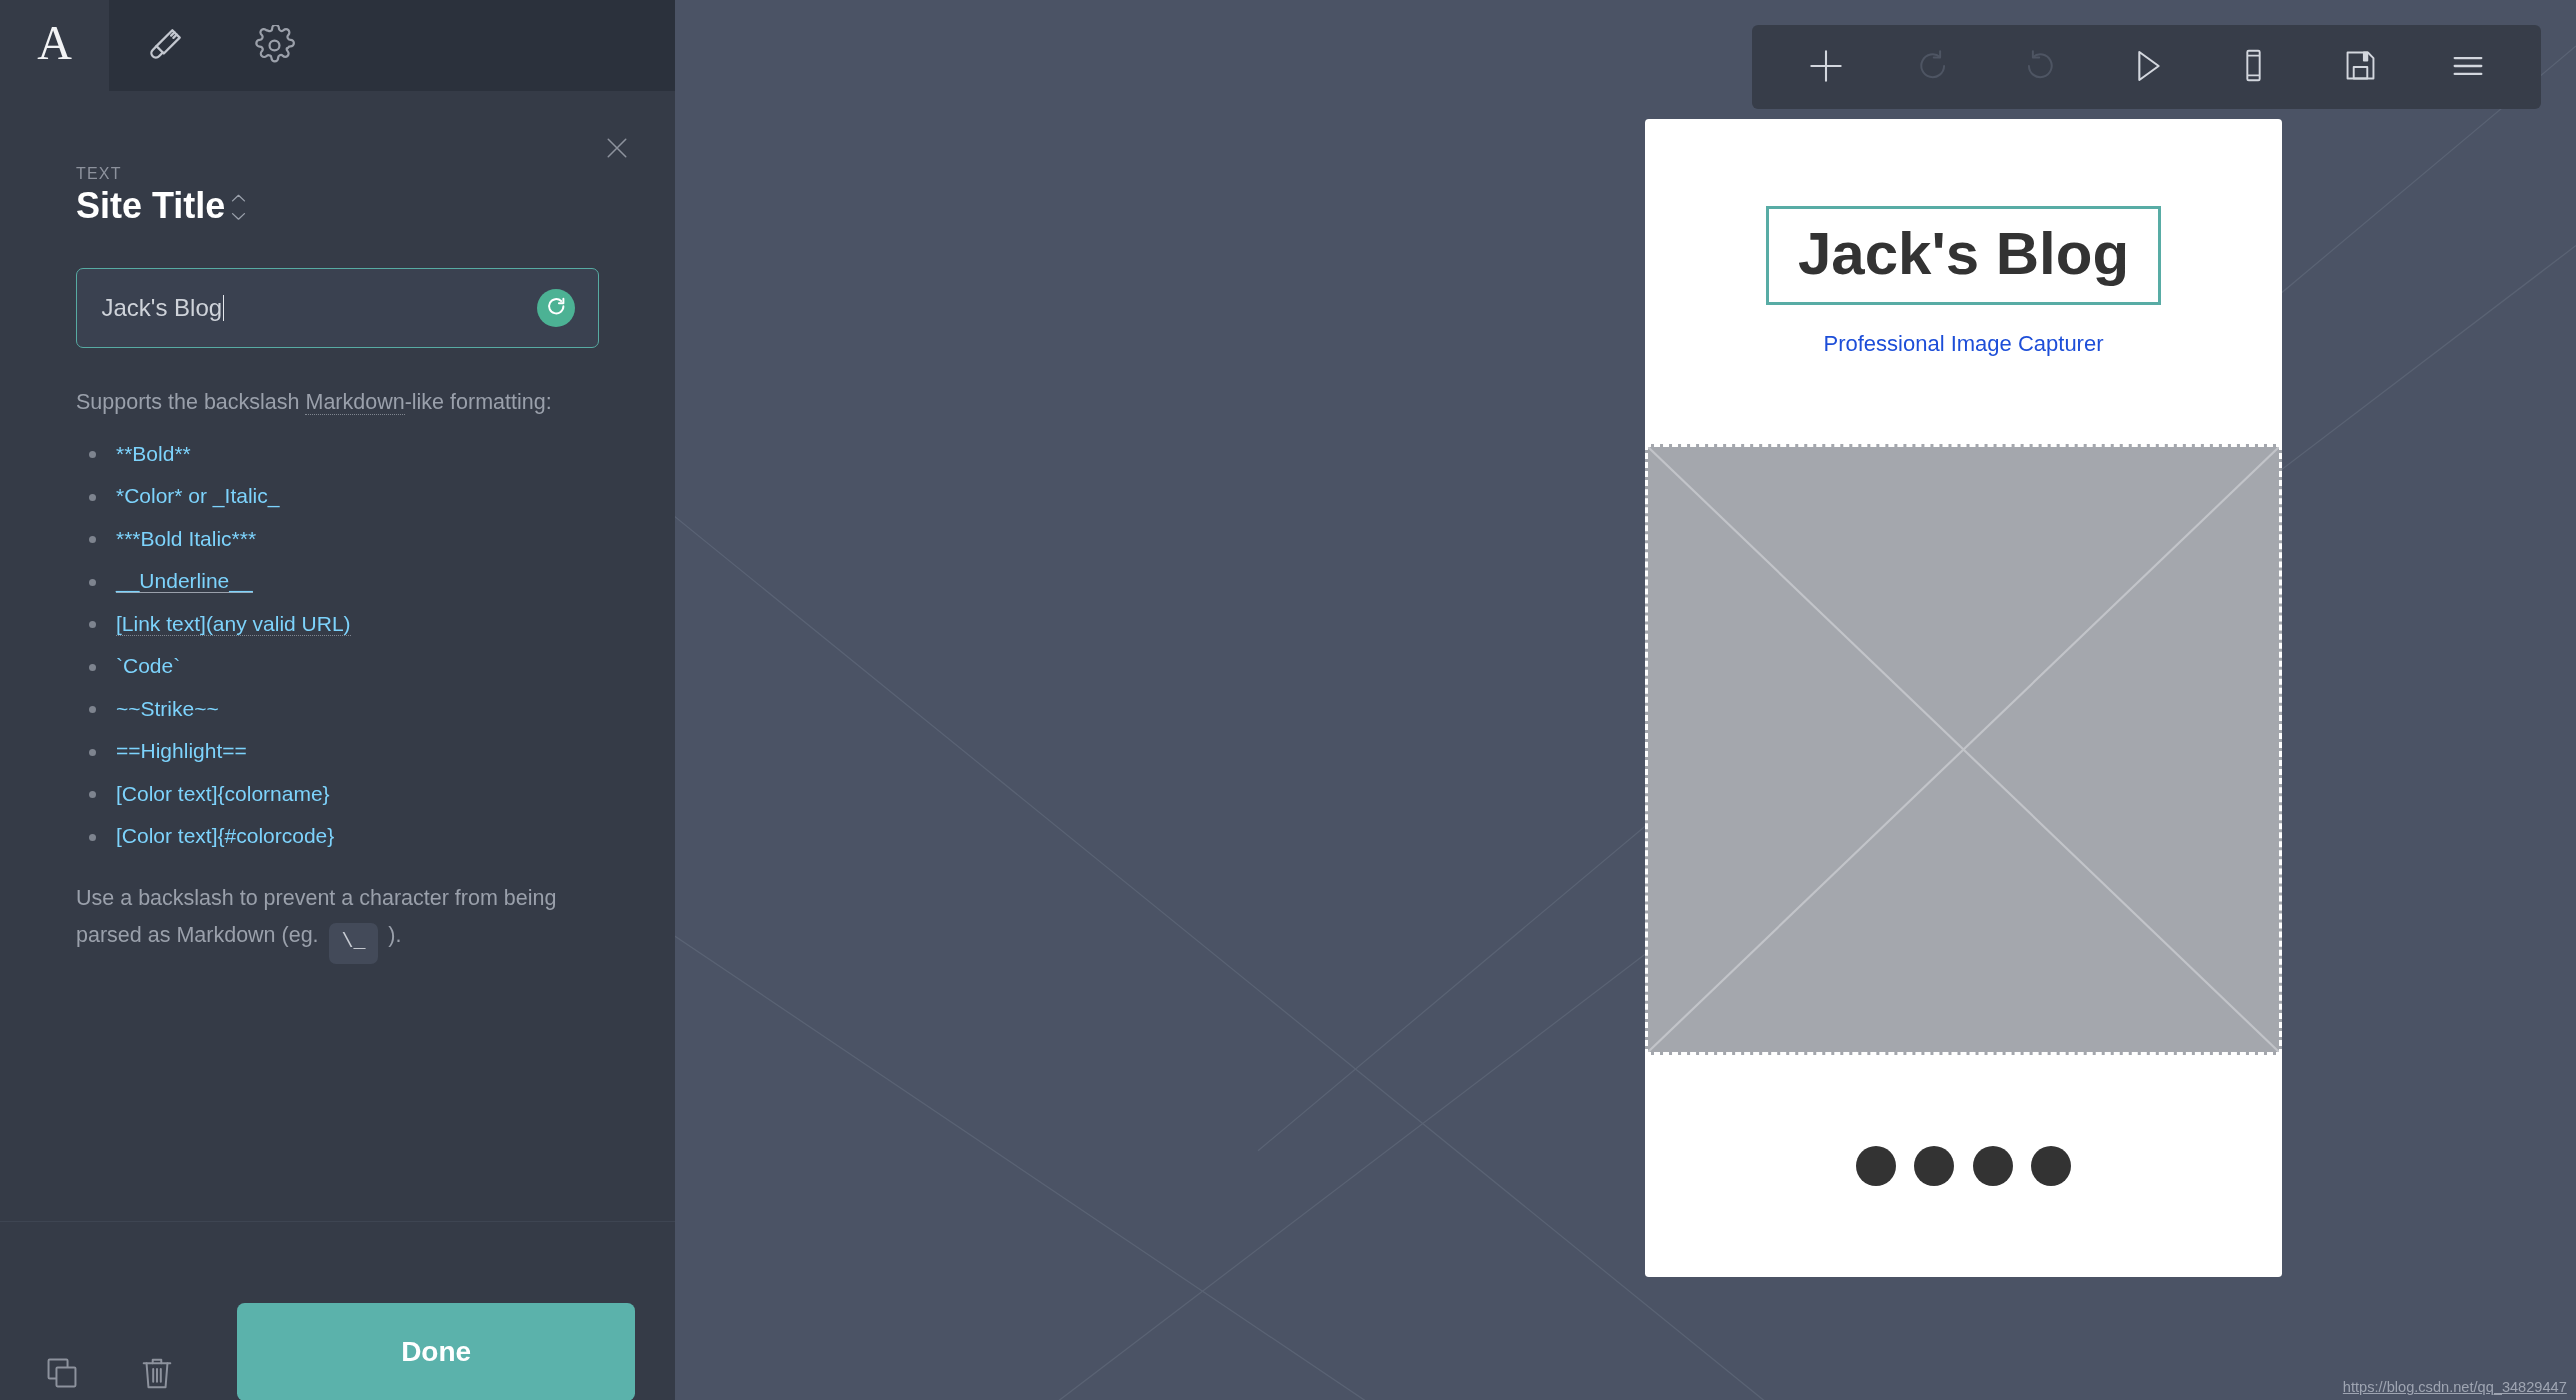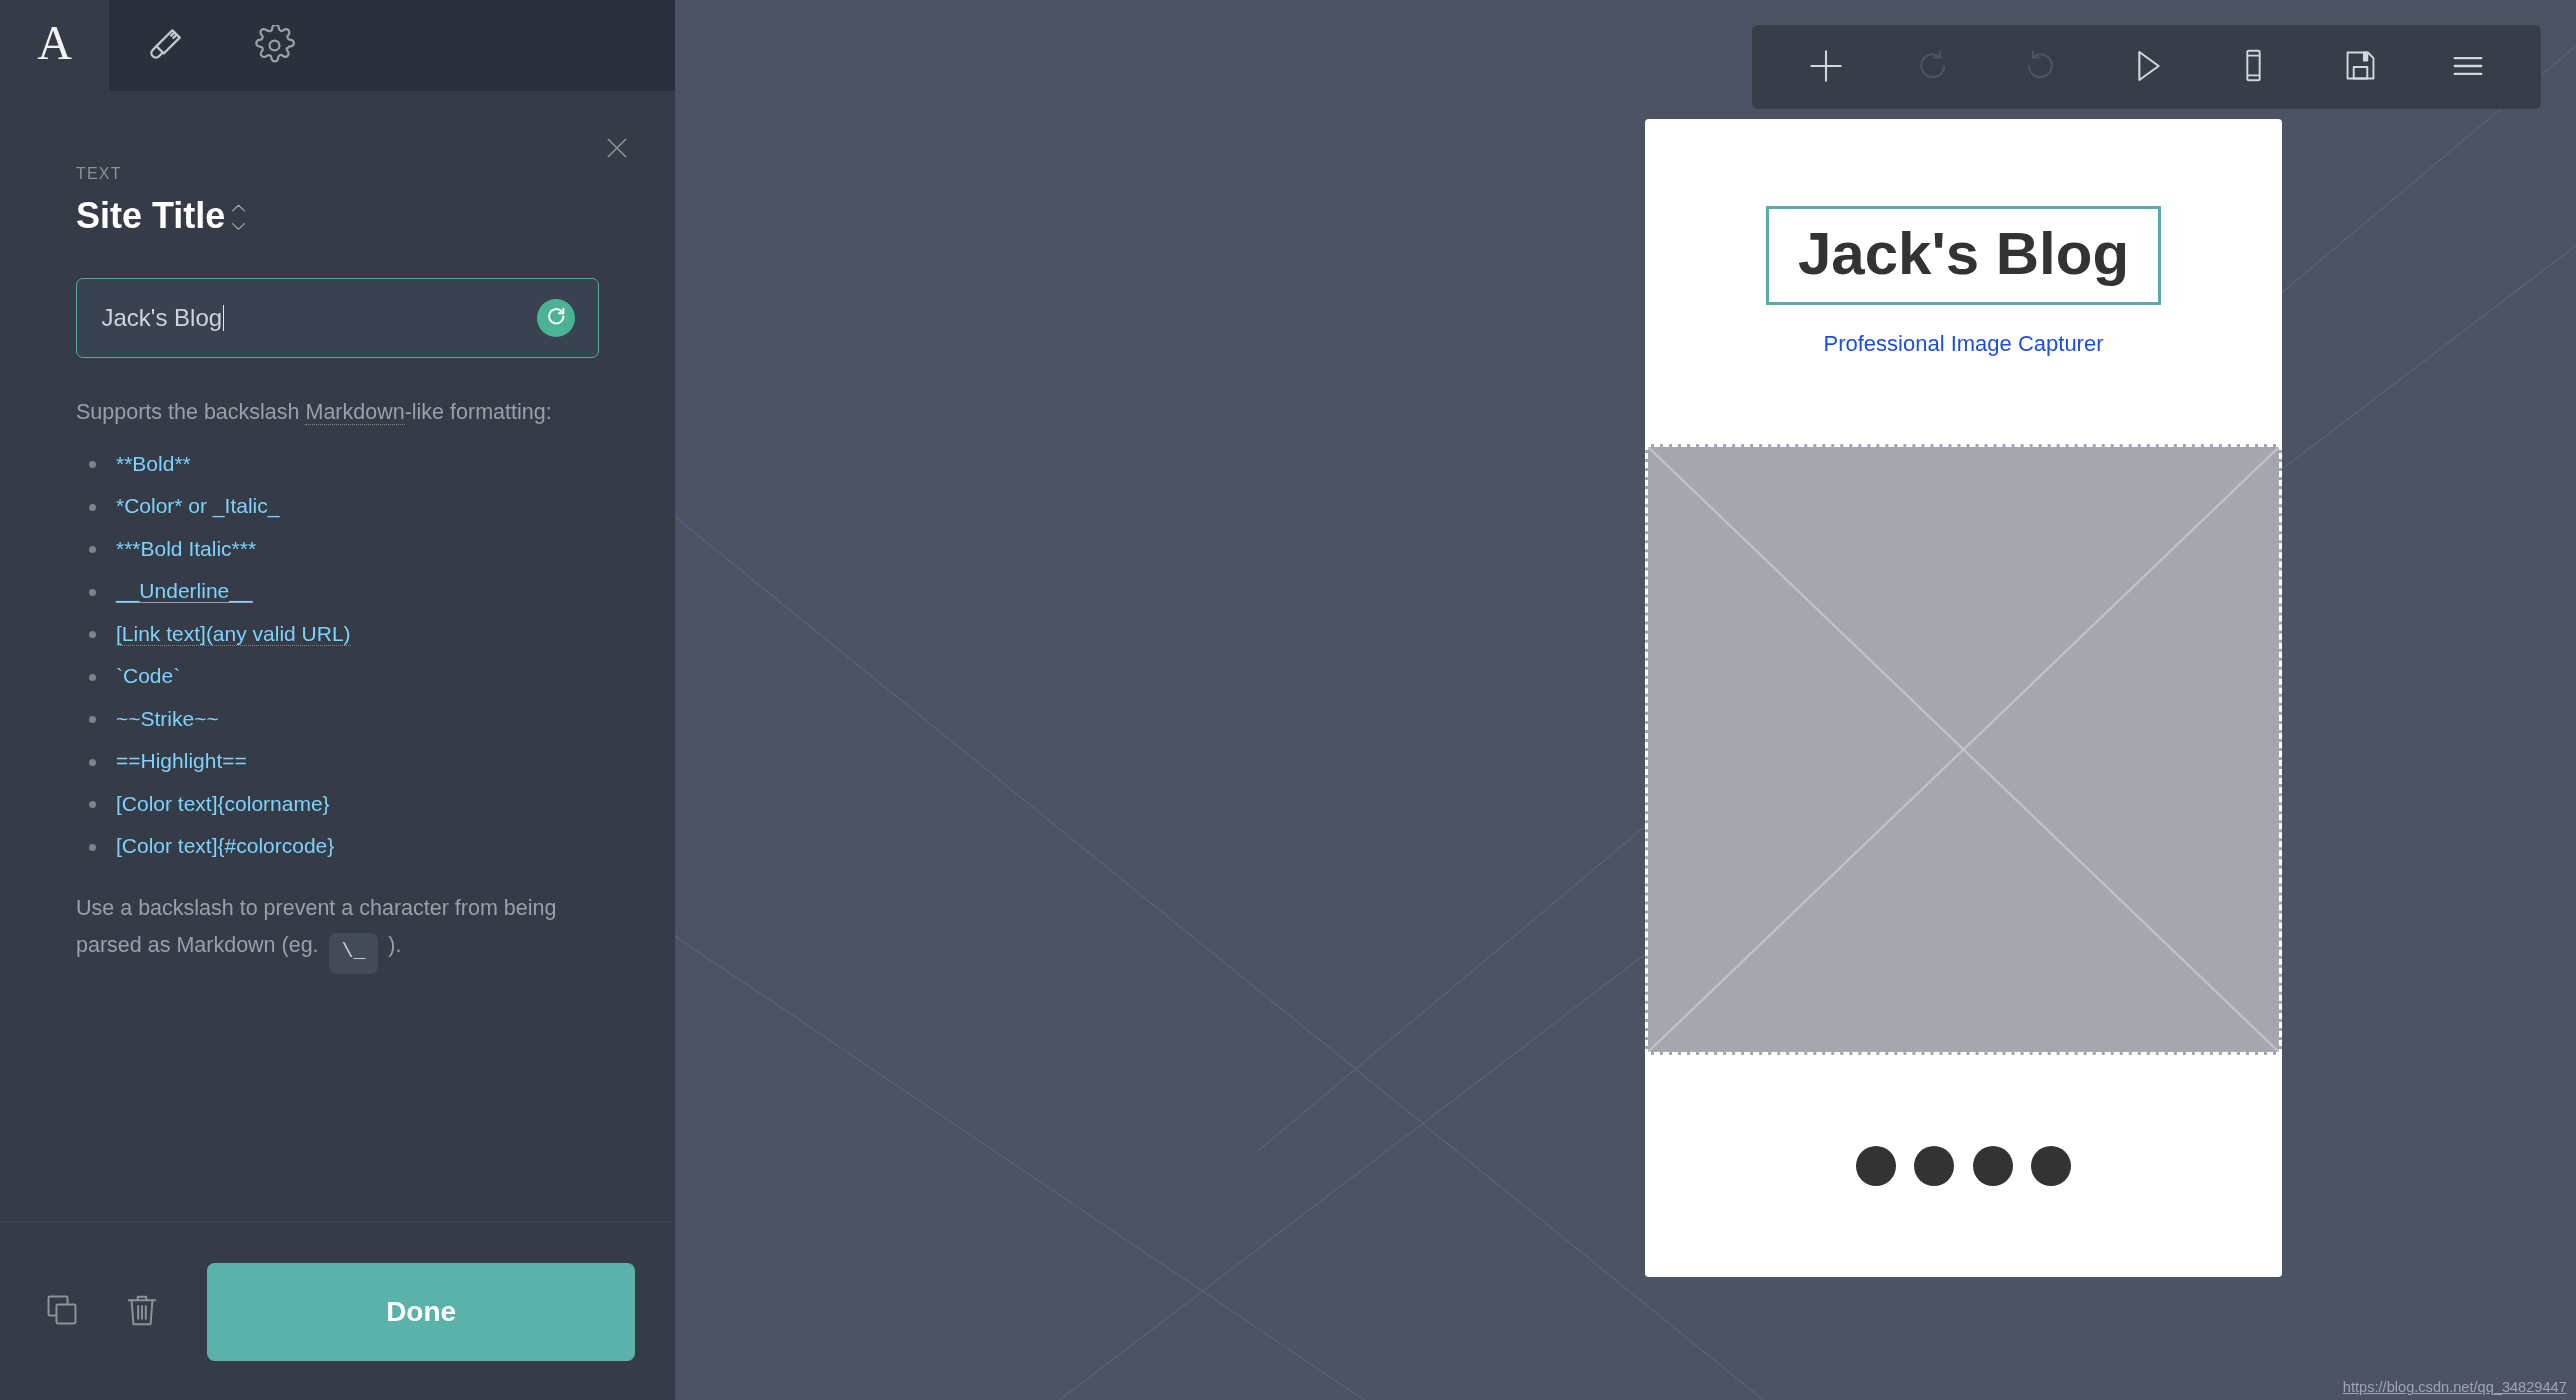--- a/index.html
+++ b/index.html
@@ -52,21 +52,21 @@
     position: absolute; top: 40px; right: 40px;
     width: 37px; height: 37px; cursor: pointer;
     display: flex; align-items: center; justify-content: center;
   }
   .kicker {
     color: #8d929d; font-size: 16px; letter-spacing: 1.2px;
     margin-top: 74px; font-weight: 400;
   }
   .title-row {
     display: flex; align-items: center; gap: 5px;
-    margin-top: 14px; cursor: pointer; text-align: center;
+    margin-top: 4px; cursor: pointer; text-align: center;
   }
   .title-row .title-text {
     color: #ffffff; font-size: 36px; font-weight: bold; line-height: 1.05;
   }
   .stepper { display: flex; flex-direction: column; gap: 5.4px; padding-top: 3.1px; }
 
   
   .field-wrap {
     position: relative;
     margin-top: 43px;
@@ -122,23 +122,23 @@
     padding: 1.5px 12.3px 4.6px 12.3px;
     color: #c8ccd3; font-family: "Liberation Mono", monospace;
     font-size: 20px; vertical-align: -4.6px;
     margin: 0 4.6px;
   }
 
   
   .panel-footer {
     height: 180px; min-height: 180px;
     border-top: 0.8px solid #3e4552;
-    display: flex; align-items: center;
+    display: flex; align-items: flex-end;
     padding-left: 35px; padding-right: 40px;
-    gap: 26px;
+    gap: 41px;
   }
   .footer-icon {
     width: 54px; height: 54px; cursor: pointer;
     display: flex; align-items: center; justify-content: center;
   }
   .done-btn {
     flex: 1;
     height: 98px; margin-left: 12.3px;
     background: #5bb2ab; border-radius: 7.7px; border: none;
     color: #ffffff; font-size: 28px; font-weight: bold;

